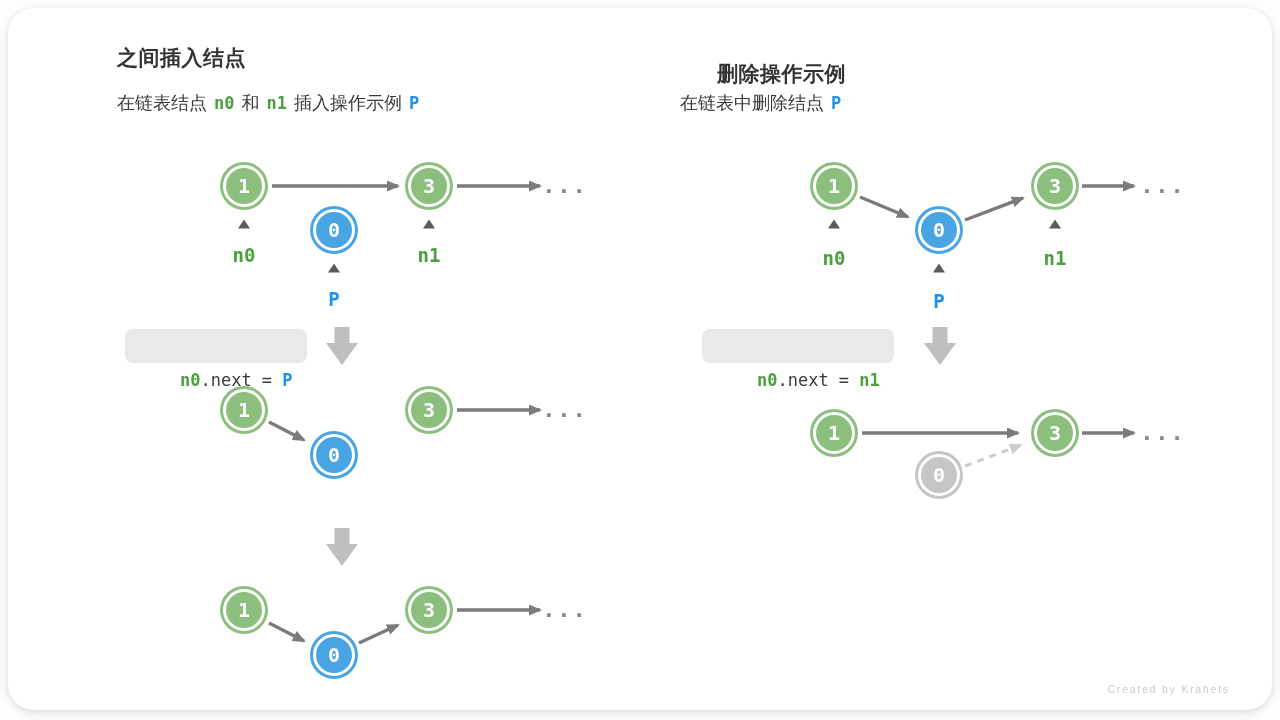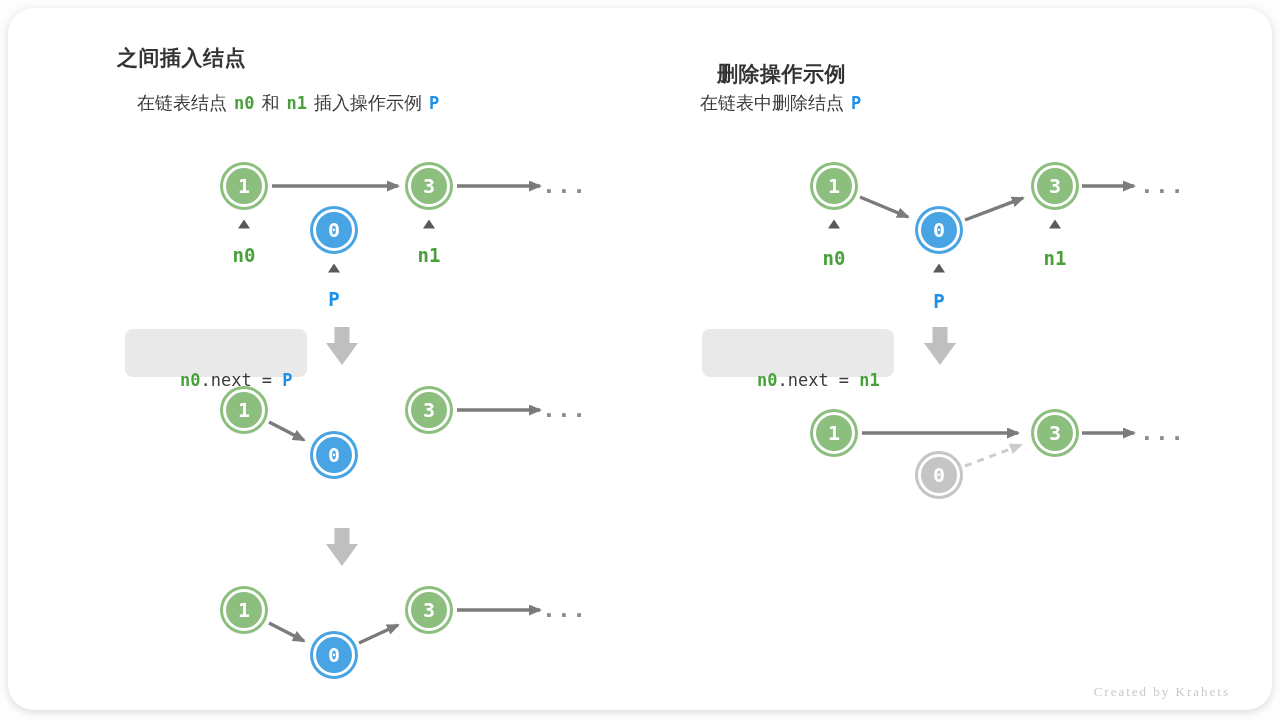--- a/index.html
+++ b/index.html
@@ -21,21 +21,21 @@
     position:absolute;left:8px;top:8px;width:1264px;height:702px;
     background:#ffffff;border-radius:26px;
     box-shadow:0 2px 9px rgba(0,0,0,.15);
   }
   .panel-title{
     position:absolute;font-size:21px;font-weight:bold;color:var(--title);
     letter-spacing:.5px;
   }
   .panel-subtitle{
     position:absolute;font-size:18px;color:var(--subtitle);
-    display:flex;align-items:baseline;white-space:pre;margin-left:20px;
+    display:flex;align-items:baseline;white-space:pre;
   }
   .tok{
     font-family:"DejaVu Sans Mono","Liberation Mono",monospace;
     font-weight:bold;font-size:17px;margin:0 7px;
   }
   .tok.green{color:var(--green-text);}
   .tok.blue{color:var(--blue-text);}
   .node{
     position:absolute;width:42px;height:42px;border-radius:50%;
     border:3px solid #fff;display:flex;align-items:center;justify-content:center;
@@ -57,32 +57,32 @@
     font-weight:bold;font-size:19px;
   }
   .ptr-label.green{color:var(--green-text);}
   .ptr-label.blue{color:var(--blue-text);}
   .ellipsis{
     position:absolute;transform:translate(-50%,-62%);
     font-family:"DejaVu Sans Mono","Liberation Mono",monospace;
     font-weight:bold;font-size:22px;color:var(--muted);letter-spacing:2px;
   }
   .codebox{
-    position:absolute;height:48px;line-height:34px;padding:0 14px;
+    position:absolute;height:34px;line-height:34px;padding:0 14px;
     background:var(--code-bg);border-radius:8px;
     font-family:"DejaVu Sans Mono","Liberation Mono",monospace;
     font-size:17px;color:var(--code-text);white-space:pre;
   }
   .codebox .kw{font-weight:bold;}
   .codebox .kw.green{color:var(--green-text);}
   .codebox .kw.blue{color:var(--blue-text);}
   .credit{
     position:absolute;right:42px;top:676px;
-    font-family:Liberation Serif, serif;
-    font-size:13px;color:var(--credit);letter-spacing:2px;margin-left:40px;
+    font-family:Liberation Sans, sans-serif;
+    font-size:10px;color:var(--credit);letter-spacing:2px;margin-left:40px;
   }
   svg.overlay{position:absolute;left:0;top:0;width:1280px;height:720px;pointer-events:none;}
 </style>
 </head>
 <body>
 
 <div class="card">
 
   <svg class="overlay">
     <defs>

